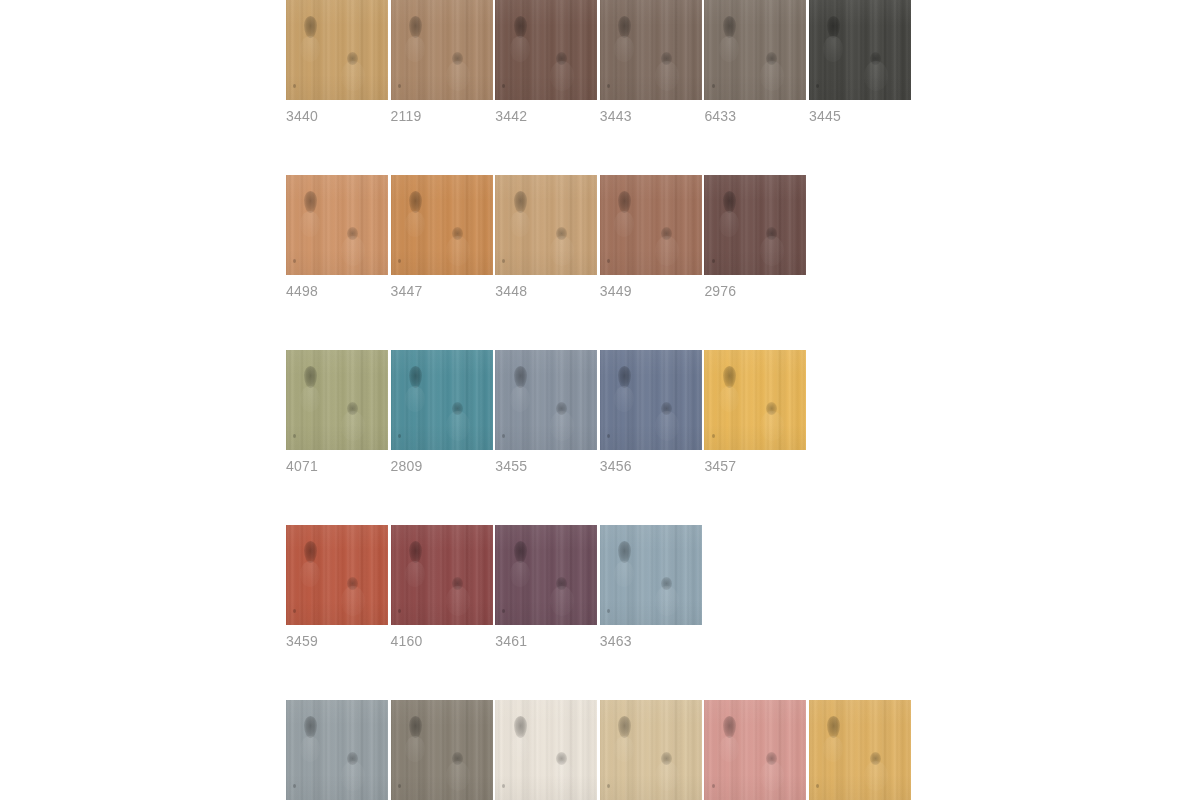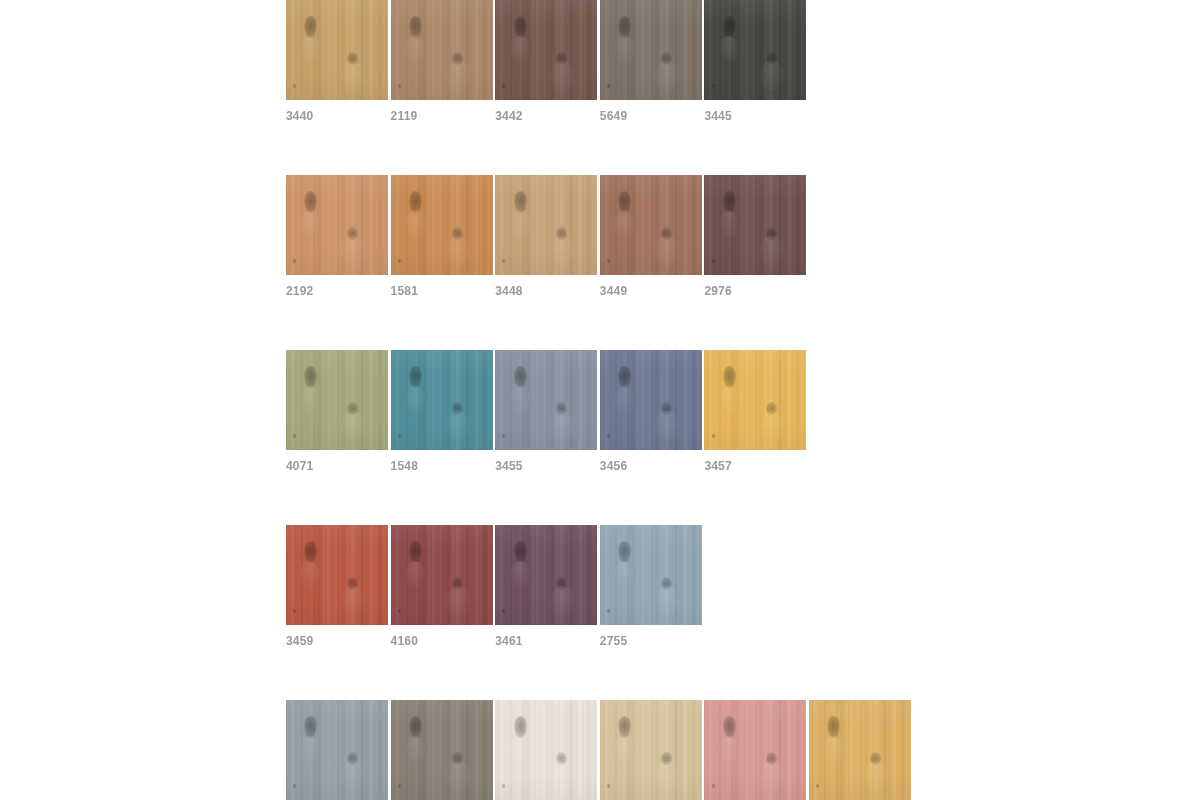--- a/index.html
+++ b/index.html
@@ -150,26 +150,25 @@
     inset: 0;
     background: linear-gradient(to bottom,
                 rgba(255,255,255,0.05) 0%,
                 rgba(255,255,255,0.0) 26%,
                 rgba(0,0,0,0.0) 74%,
                 rgba(0,0,0,0.035) 100%);
   }
 
   .swatch-label {
     margin-top: 9px;
-    font-size: 12px;
+    font-size: 14px;
     line-height: 14px;
     color: #9a9a9a;
     letter-spacing: 0.2px;
     font-family: "Liberation Sans", sans-serif;
-    font-weight: bold;
   }
 </style>
 </head>
 <body>
 
 <div id="chart">
   <div class="rows">
       <div class="swatch-row">
         <div class="swatch-cell">
           <div class="swatch-chip" style="background-color: rgb(201, 161, 104);">
@@ -198,29 +197,40 @@
             <div class="grain grain-bands"></div>
             <div class="grain grain-stripes"></div>
             <div class="knot-a"></div>
             <div class="knot-b"></div>
             <div class="speck"></div>
             <div class="sheen"></div>
           </div>
           <div class="swatch-label">3442</div>
         </div>
         <div class="swatch-cell">
+          <div class="swatch-chip" style="background-color: rgb(125, 106, 94);">
+            <div class="grain grain-bands"></div>
+            <div class="grain grain-stripes"></div>
+            <div class="knot-a"></div>
+            <div class="knot-b"></div>
+            <div class="speck"></div>
+            <div class="sheen"></div>
+          </div>
+          <div class="swatch-label">3443</div>
+        </div>
+        <div class="swatch-cell">
           <div class="swatch-chip" style="background-color: rgb(125, 113, 102);">
             <div class="grain grain-bands"></div>
             <div class="grain grain-stripes"></div>
             <div class="knot-a"></div>
             <div class="knot-b"></div>
             <div class="speck"></div>
             <div class="sheen"></div>
           </div>
-          <div class="swatch-label">5649</div>
+          <div class="swatch-label">6433</div>
         </div>
         <div class="swatch-cell">
           <div class="swatch-chip" style="background-color: rgb(67, 67, 63);">
             <div class="grain grain-bands"></div>
             <div class="grain grain-stripes"></div>
             <div class="knot-a"></div>
             <div class="knot-b"></div>
             <div class="speck"></div>
             <div class="sheen"></div>
           </div>
@@ -230,32 +240,32 @@
       <div class="swatch-row">
         <div class="swatch-cell">
           <div class="swatch-chip" style="background-color: rgb(208, 148, 104);">
             <div class="grain grain-bands"></div>
             <div class="grain grain-stripes"></div>
             <div class="knot-a"></div>
             <div class="knot-b"></div>
             <div class="speck"></div>
             <div class="sheen"></div>
           </div>
-          <div class="swatch-label">2192</div>
+          <div class="swatch-label">4498</div>
         </div>
         <div class="swatch-cell">
           <div class="swatch-chip" style="background-color: rgb(204, 140, 82);">
             <div class="grain grain-bands"></div>
             <div class="grain grain-stripes"></div>
             <div class="knot-a"></div>
             <div class="knot-b"></div>
             <div class="speck"></div>
             <div class="sheen"></div>
           </div>
-          <div class="swatch-label">1581</div>
+          <div class="swatch-label">3447</div>
         </div>
         <div class="swatch-cell">
           <div class="swatch-chip" style="background-color: rgb(201, 163, 119);">
             <div class="grain grain-bands"></div>
             <div class="grain grain-stripes"></div>
             <div class="knot-a"></div>
             <div class="knot-b"></div>
             <div class="speck"></div>
             <div class="sheen"></div>
           </div>
@@ -298,21 +308,21 @@
         </div>
         <div class="swatch-cell">
           <div class="swatch-chip" style="background-color: rgb(78, 142, 155);">
             <div class="grain grain-bands"></div>
             <div class="grain grain-stripes"></div>
             <div class="knot-a"></div>
             <div class="knot-b"></div>
             <div class="speck"></div>
             <div class="sheen"></div>
           </div>
-          <div class="swatch-label">1548</div>
+          <div class="swatch-label">2809</div>
         </div>
         <div class="swatch-cell">
           <div class="swatch-chip" style="background-color: rgb(135, 146, 160);">
             <div class="grain grain-bands"></div>
             <div class="grain grain-stripes"></div>
             <div class="knot-a"></div>
             <div class="knot-b"></div>
             <div class="speck"></div>
             <div class="sheen"></div>
           </div>
@@ -377,21 +387,21 @@
         </div>
         <div class="swatch-cell">
           <div class="swatch-chip" style="background-color: rgb(146, 168, 181);">
             <div class="grain grain-bands"></div>
             <div class="grain grain-stripes"></div>
             <div class="knot-a"></div>
             <div class="knot-b"></div>
             <div class="speck"></div>
             <div class="sheen"></div>
           </div>
-          <div class="swatch-label">2755</div>
+          <div class="swatch-label">3463</div>
         </div>
       </div>
       <div class="swatch-row">
         <div class="swatch-cell">
           <div class="swatch-chip" style="background-color: rgb(150, 160, 165);">
             <div class="grain grain-bands"></div>
             <div class="grain grain-stripes"></div>
             <div class="knot-a"></div>
             <div class="knot-b"></div>
             <div class="speck"></div>

